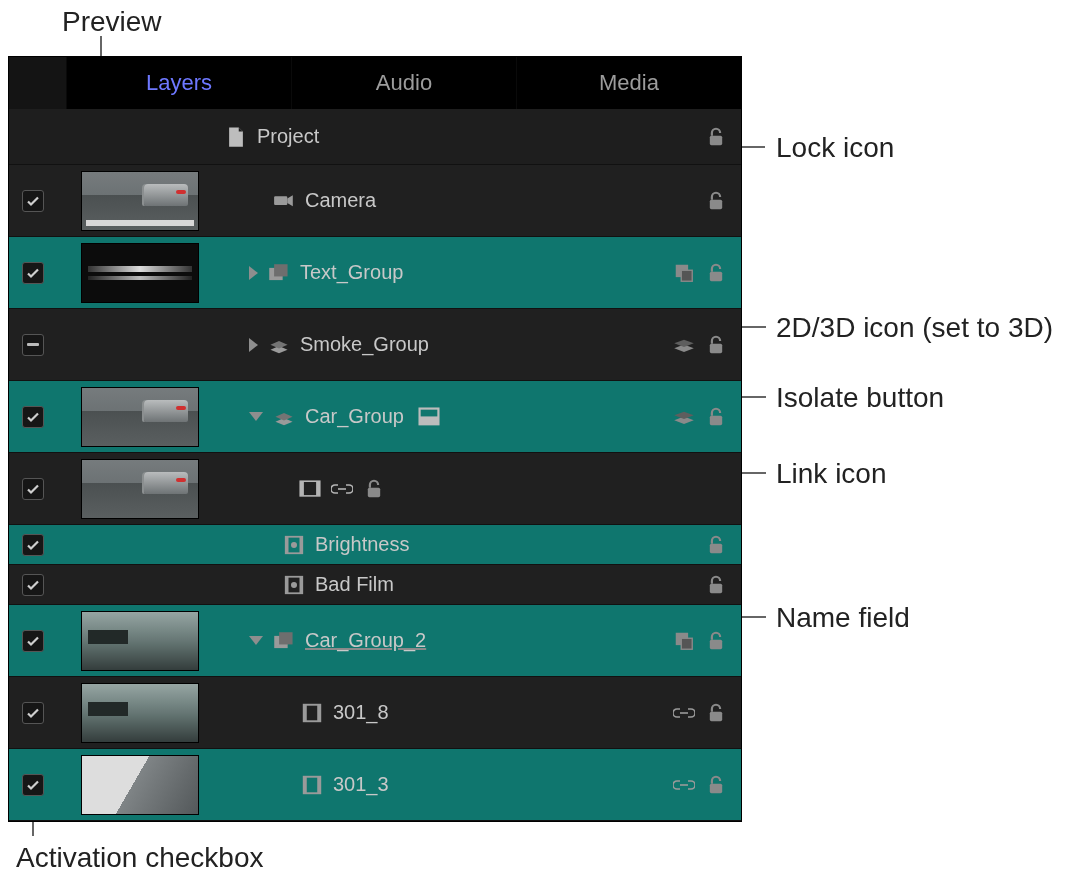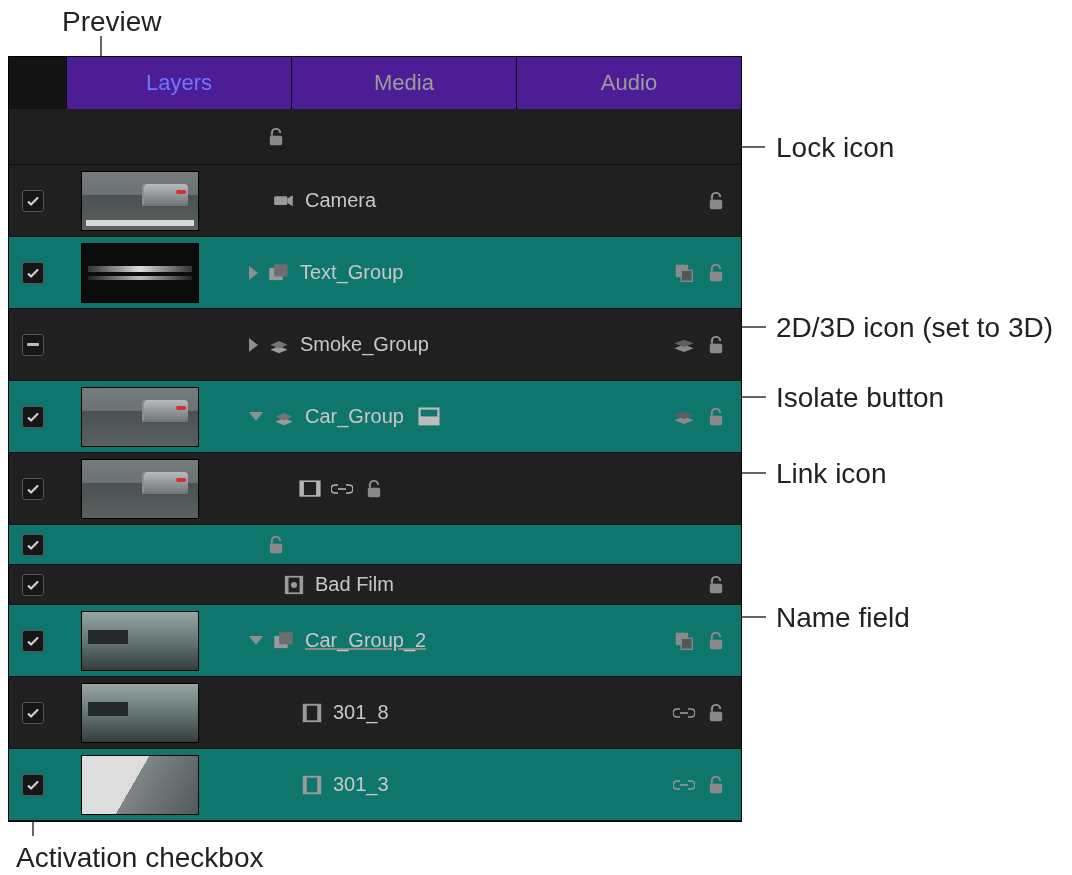--- a/index.html
+++ b/index.html
@@ -28,21 +28,21 @@
     position: absolute;
     left: 8px;
     top: 56px;
     width: 734px;
     background: #1c1c1c;
     border: 1px solid #000;
   }
   .tabbar {
     display: flex;
     height: 52px;
-    background: #4c1d95;
+    background: #000000;
   }
   .tabbar .lead { width: 58px; background:#141414; border-right:1px solid #0a0a0a;}
   .tab {
     flex: 1;
     display: flex;
     align-items: center;
     justify-content: center;
     color: #9c9c9c;
     font-size: 22px;
     border-right: 1px solid #0a0a0a;
@@ -171,27 +171,37 @@
 <div class="callout-line" style="left:650px; top:472px; width:116px; height:2px;"></div>
 <div class="callout-line" style="left:320px; top:616px; width:446px; height:2px;"></div>
 <div class="callout-line" style="left:320px; top:616px; width:2px; height:20px;"></div>
 <div class="callout-line" style="left:32px; top:792px; width:2px; height:44px;"></div>
 
 <div class="panel">
 
   <div class="tabbar">
     <div class="lead"></div>
     <div class="tab active">Layers</div>
+    <div class="tab">Audio</div>
     <div class="tab">Media</div>
-    <div class="tab">Audio</div>
   </div>
 
   <div class="row hdr">
     <div class="chkcell"></div>
     <div class="thumb empty"></div>
+    <div class="tree">
+      <span class="ind" style="width:34px"></span>
+      <span class="layer-icon">
+        <svg viewBox="0 0 16 16">
+            <path fill="#bdbdbd" d="M3 1h7l3 3v11H3z"></path>
+            <path fill="#1e1e1e" d="M10 1v3h3z"></path>
+          </svg>
+      </span>
+      <span class="name">Project</span>
+    </div>
     <div class="status">
       <span class="ic">
         <svg viewBox="0 0 16 16">
             <path fill="none" stroke="#8a8a8a" stroke-width="1.6" d="M5 7V5a3 3 0 016 0"></path>
             <rect x="3.5" y="7" width="9" height="7" rx="1.2" fill="#8a8a8a"></rect>
           </svg>
       </span>
     </div>
   </div>
 
@@ -380,49 +390,61 @@
 
   <div class="row short">
     <div class="chkcell">
         <div class="chk">
           <svg viewBox="0 0 16 16">
             <path fill="none" stroke="#cfcfcf" stroke-width="2.2" d="M3 8.5l3 3L13 4.5"></path>
           </svg>
         </div>
       </div>
     <div class="thumb empty" style="width:118px;height:30px"></div>
-    <div class="status">
-      <span class="ic">
-          <svg viewBox="0 0 16 16">
-            <path fill="none" stroke="#8a8a8a" stroke-width="1.6" d="M5 7V5a3 3 0 016 0"></path>
-            <rect x="3.5" y="7" width="9" height="7" rx="1.2" fill="#8a8a8a"></rect>
-          </svg>
-        </span>
-    </div>
-  </div>
-
-  <div class="row short alt">
-    <div class="chkcell">
-        <div class="chk">
-          <svg viewBox="0 0 16 16">
-            <path fill="none" stroke="#cfcfcf" stroke-width="2.2" d="M3 8.5l3 3L13 4.5"></path>
-          </svg>
-        </div>
-      </div>
-    <div class="thumb empty" style="width:118px;height:30px"></div>
     <div class="tree">
       <span class="ind" style="width:92px"></span>
       <span class="layer-icon">
         <svg viewBox="0 0 16 16">
             <rect x="2" y="2" width="12" height="12" fill="none" stroke="#9a9a9a" stroke-width="1.3"></rect>
             <rect x="2" y="2" width="2" height="12" fill="#9a9a9a"></rect>
             <rect x="12" y="2" width="2" height="12" fill="#9a9a9a"></rect>
             <circle cx="8" cy="8" r="2.2" fill="#9a9a9a"></circle>
           </svg>
       </span>
+      <span class="name">Brightness</span>
+    </div>
+    <div class="status">
+      <span class="ic">
+          <svg viewBox="0 0 16 16">
+            <path fill="none" stroke="#8a8a8a" stroke-width="1.6" d="M5 7V5a3 3 0 016 0"></path>
+            <rect x="3.5" y="7" width="9" height="7" rx="1.2" fill="#8a8a8a"></rect>
+          </svg>
+        </span>
+    </div>
+  </div>
+
+  <div class="row short alt">
+    <div class="chkcell">
+        <div class="chk">
+          <svg viewBox="0 0 16 16">
+            <path fill="none" stroke="#cfcfcf" stroke-width="2.2" d="M3 8.5l3 3L13 4.5"></path>
+          </svg>
+        </div>
+      </div>
+    <div class="thumb empty" style="width:118px;height:30px"></div>
+    <div class="tree">
+      <span class="ind" style="width:92px"></span>
+      <span class="layer-icon">
+        <svg viewBox="0 0 16 16">
+            <rect x="2" y="2" width="12" height="12" fill="none" stroke="#9a9a9a" stroke-width="1.3"></rect>
+            <rect x="2" y="2" width="2" height="12" fill="#9a9a9a"></rect>
+            <rect x="12" y="2" width="2" height="12" fill="#9a9a9a"></rect>
+            <circle cx="8" cy="8" r="2.2" fill="#9a9a9a"></circle>
+          </svg>
+      </span>
       <span class="name">Bad Film</span>
     </div>
     <div class="status">
       <span class="ic">
           <svg viewBox="0 0 16 16">
             <path fill="none" stroke="#8a8a8a" stroke-width="1.6" d="M5 7V5a3 3 0 016 0"></path>
             <rect x="3.5" y="7" width="9" height="7" rx="1.2" fill="#8a8a8a"></rect>
           </svg>
         </span>
     </div>

